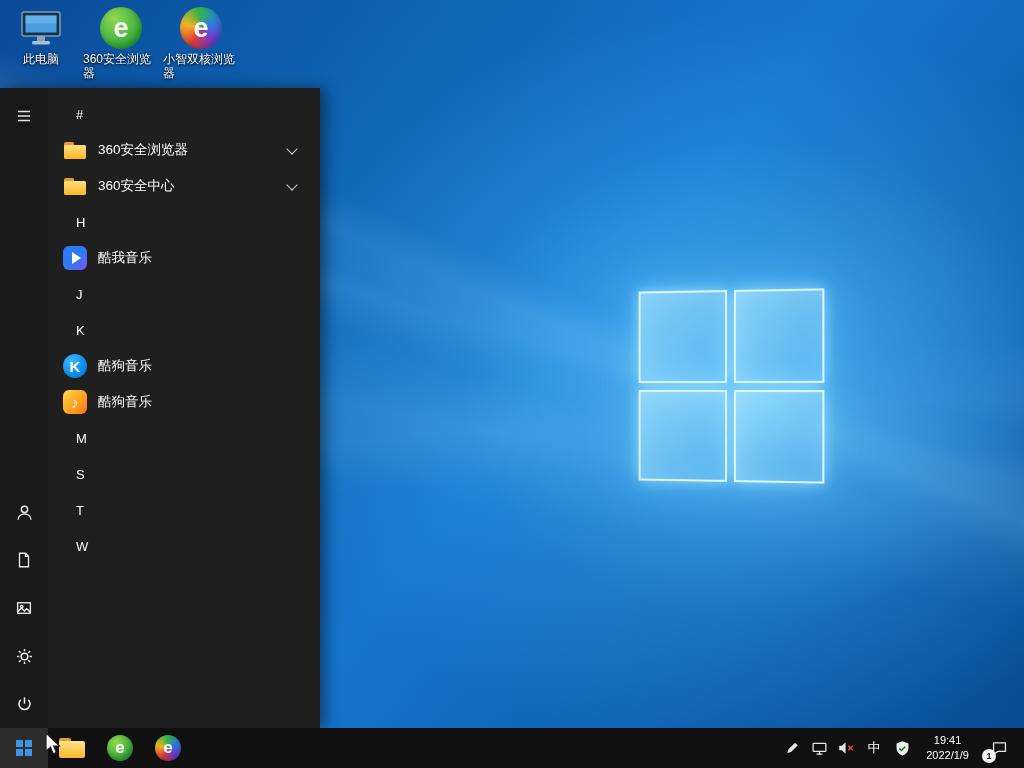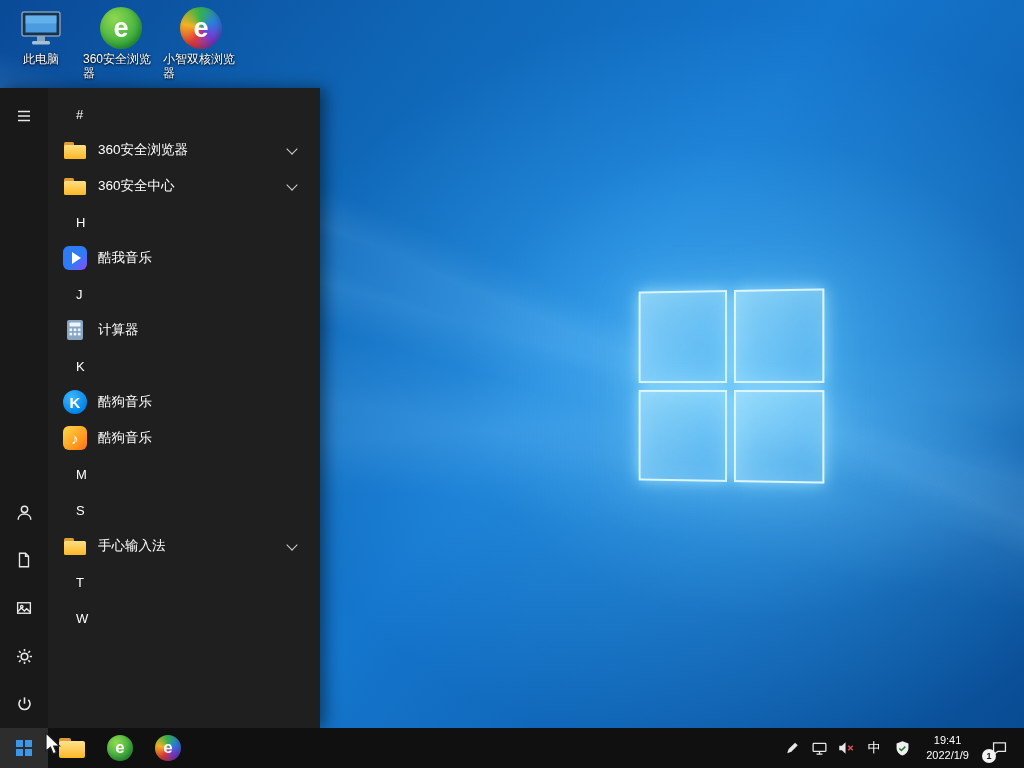--- a/index.html
+++ b/index.html
@@ -212,37 +212,20 @@
         <span class="app-ic">
           <span class="player-ic">
               <span class="tri"></span>
             </span>
         </span>
         <span class="app-label">酷我音乐</span>
       </div>
       <div class="row header">
         <span class="hdr">J</span>
       </div>
-      <div class="row app">
-        <span class="app-ic">
-          <svg width="24" height="24" viewBox="0 0 24 24">
-            <rect x="4" y="2" width="16" height="20" rx="2" fill="#88a6c2"></rect>
-            <rect x="6.5" y="4.5" width="11" height="4" rx="0.5" fill="#eef5fb"></rect>
-            <g fill="#eef5fb">
-              <rect x="6.5" y="10.5" width="2.6" height="2.6"></rect>
-                <rect x="10.7" y="10.5" width="2.6" height="2.6"></rect>
-              <rect x="14.9" y="10.5" width="2.6" height="2.6"></rect>
-                <rect x="6.5" y="14.8" width="2.6" height="2.6"></rect>
-              <rect x="10.7" y="14.8" width="2.6" height="2.6"></rect>
-                <rect x="14.9" y="14.8" width="2.6" height="2.6"></rect>
-            </g>
-          </svg>
-        </span>
-        <span class="app-label">计算器</span>
-      </div>
       <div class="row header">
         <span class="hdr">K</span>
       </div>
       <div class="row app">
         <span class="app-ic">
           <span class="kugou-ic">
               <span>K</span>
             </span>
         </span>
         <span class="app-label">酷狗音乐</span>
@@ -253,27 +236,20 @@
               <span>♪</span>
             </span>
         </span>
         <span class="app-label">酷狗音乐</span>
       </div>
       <div class="row header">
         <span class="hdr">M</span>
       </div>
       <div class="row header">
         <span class="hdr">S</span>
-      </div>
-      <div class="row app">
-        <span class="app-ic">
-            <span class="folder-glyph"></span>
-          </span>
-        <span class="app-label">手心输入法</span>
-        <span class="chevron"></span>
       </div>
       <div class="row header">
         <span class="hdr">T</span>
       </div>
       <div class="row header">
         <span class="hdr">W</span>
       </div>
     </div>
   </div>
 

